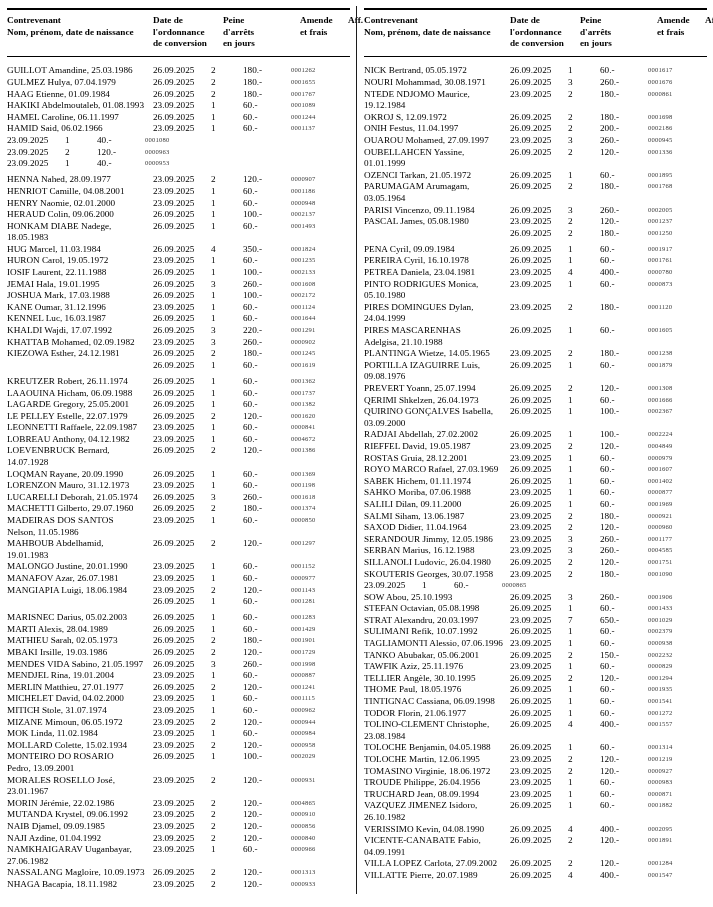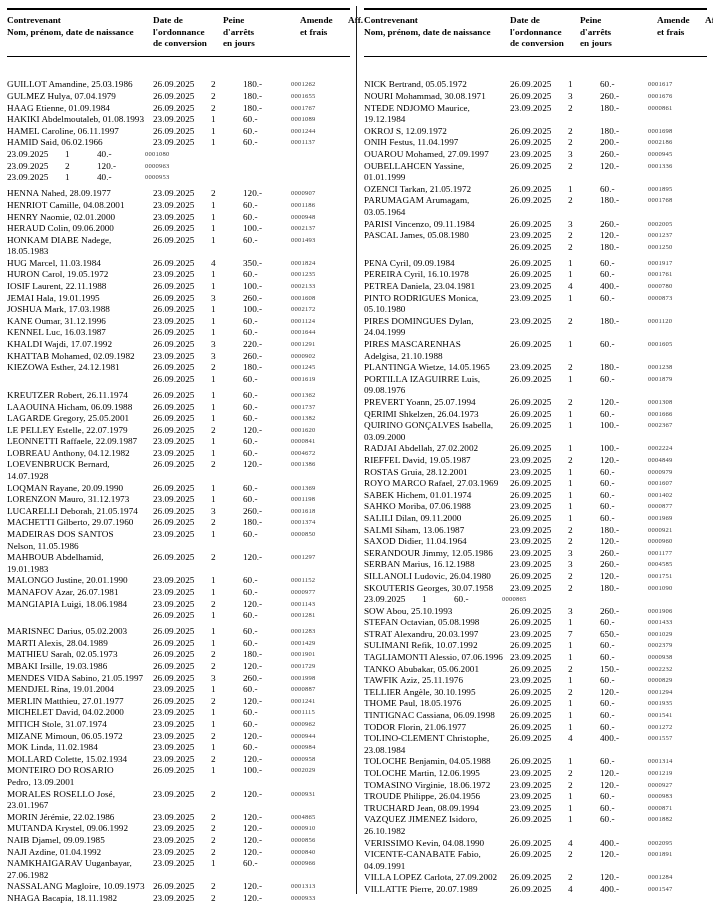--- a/index.html
+++ b/index.html
@@ -22,21 +22,21 @@
   }
   .top-rule  { height: 2.2px; background: #000; margin-bottom: 5px; }
   .head-rule { height: 1.8px; background: #000; margin-top: 6px; }
   .thead { display: flex; font-weight: bold; line-height: 11.5px; }
   .th { white-space: pre-line; }
   .th.c-name { flex: 0 0 146px; }
   .th.c-date { flex: 0 0 58px; font-family: Liberation Serif, serif; }
   .th.c-days { flex: 0 0 32px; margin-left: 12px; }
   .th.c-fine { flex: 0 0 48px; margin-left: 45px; }
   .th.c-aff  { flex: 1 1 auto; }
-  .tbody { margin-top: 22px; }
+  .tbody { margin-top: 8px; }
   .row { display: flex; line-height: 11.6px; }
   .row.gap { margin-bottom: 4.5px; }
   .cell-name { flex: 0 0 146px; white-space: pre; }
   .entries { flex: 1 1 auto; }
   .entry { display: flex; align-items: baseline; }
   .e-date { flex: 0 0 58px; }
   .e-days { flex: 0 0 32px; }
   .e-fine { flex: 0 0 48px; }
   .e-aff  {
     flex: 1 1 auto;
@@ -1146,21 +1146,21 @@
             <div class="entry">
               <span class="e-date">26.09.2025</span>
               <span class="e-days">1</span>
               <span class="e-fine">60.-</span>
               <span class="e-aff">0001607</span>
             </div>
           </div>
   </div>
 
   <div class="row">
-    <div class="cell-name">SABEK Hichem, 01.01.1974</div>
+    <div class="cell-name">SABEK Hichem, 01.11.1974</div>
     <div class="entries">
             <div class="entry">
               <span class="e-date">26.09.2025</span>
               <span class="e-days">1</span>
               <span class="e-fine">60.-</span>
               <span class="e-aff">0001402</span>
             </div>
           </div>
   </div>
 

